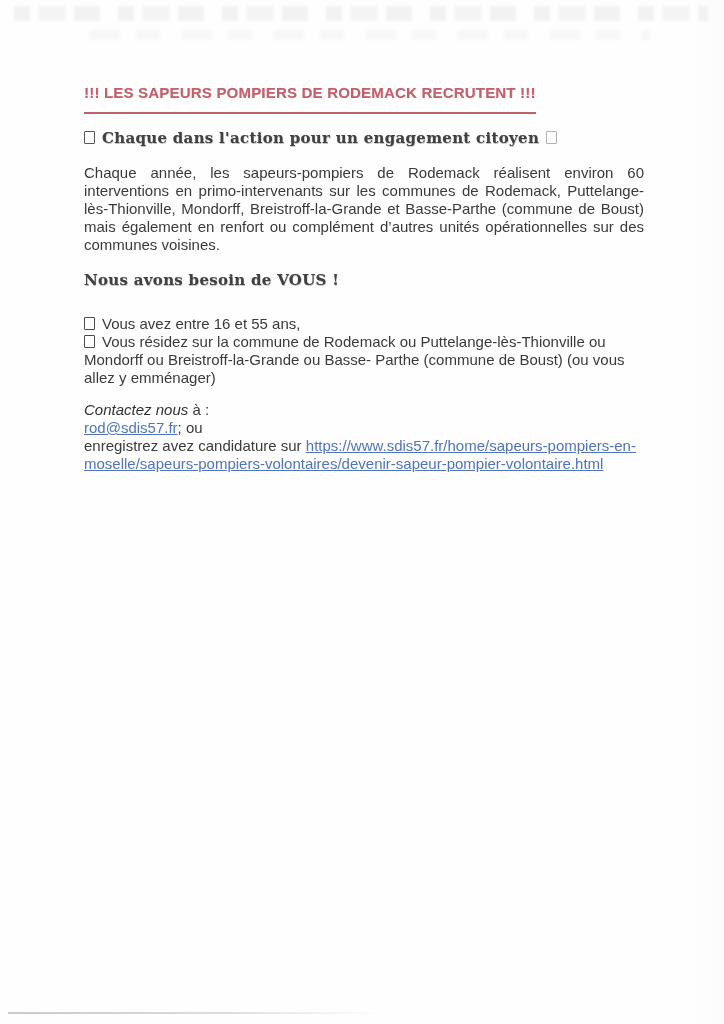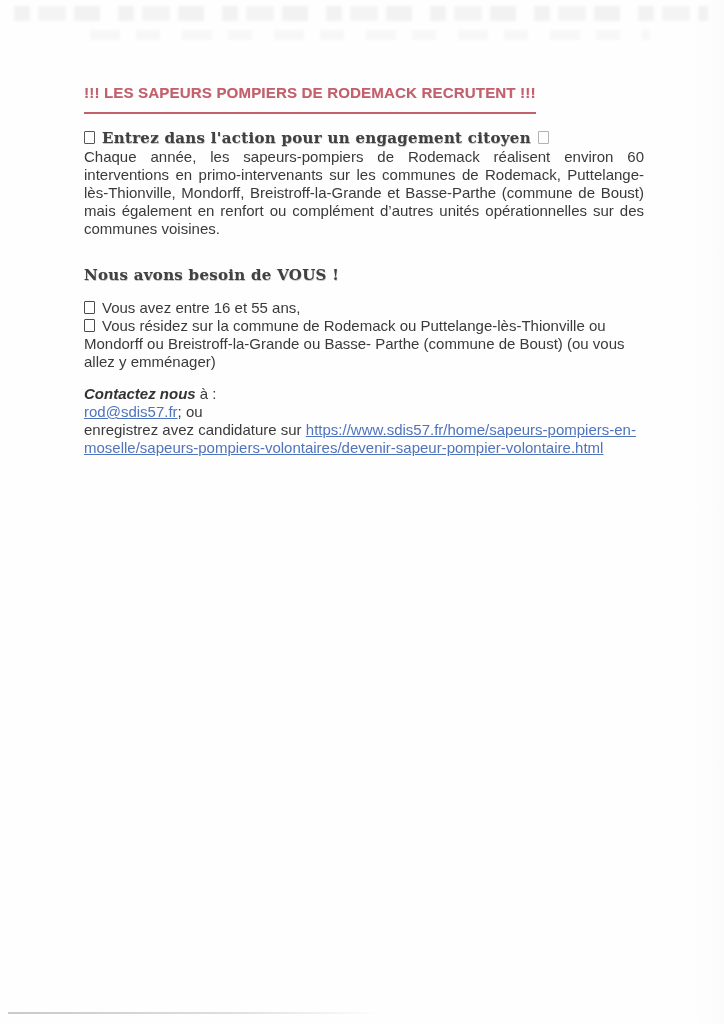--- a/index.html
+++ b/index.html
@@ -50,43 +50,43 @@
 
   .box-glyph{
     display:inline-block;width:9px;height:11px;
     border:1.3px solid #565656;border-radius:1px;
     vertical-align:baseline;position:relative;top:1px;
     margin-right:7px;
   }
   .box-glyph.trailing{margin-right:0;margin-left:7px;opacity:.45;}
   .criteria .box-glyph{border-color:#4a4a4a;}
 
-  .para{margin-top:1px;text-align:justify;}
-  .needyou{margin-top:28px;}
-  .criteria{margin-top:15px;}
+  .para{margin-top:17px;text-align:justify;}
+  .needyou{margin-top:17px;}
+  .criteria{margin-top:26px;}
   .contact{margin-top:14px;}
-  .contact-heading-bold{font-weight:bold;font-style:italic;color:#333;}
+  .contact-heading-bold{font-weight:normal;font-style:italic;color:#333;}
   a.link{text-decoration:underline;cursor:pointer;word-break:normal;overflow-wrap:anywhere;}
 </style>
 </head>
 <body>
 
 <div class="sheet">
 
   <div class="ghost-top"></div>
   <div class="ghost-top2"></div>
 
   <div class="content">
 
     <div>
       <span class="title" id="doc-title" style="color: rgb(194, 96, 108);">!!! LES SAPEURS POMPIERS DE RODEMACK RECRUTENT !!!</span>
     </div>
 
     <div class="serif-head tagline">
-      <span class="box-glyph"></span><span>Entrez dans l'action pour un engagement citoyen</span><span class="box-glyph trailing"></span>
+      <span class="box-glyph"></span><span>Chaque dans l'action pour un engagement citoyen</span><span class="box-glyph trailing"></span>
     </div>
 
     <div class="para">Chaque année, les sapeurs-pompiers de Rodemack réalisent environ 60 interventions en primo-intervenants sur les communes de Rodemack, Puttelange-lès-Thionville, Mondorff, Breistroff-la-Grande et Basse-Parthe (commune de Boust) mais également en renfort ou complément d’autres unités opérationnelles sur des communes voisines.</div>
 
     <div class="serif-head needyou">Nous avons besoin de VOUS !</div>
 
     <div class="criteria">
       <div>
         <span class="box-glyph"></span><span>Vous avez entre 16 et 55 ans,</span>
       </div>

